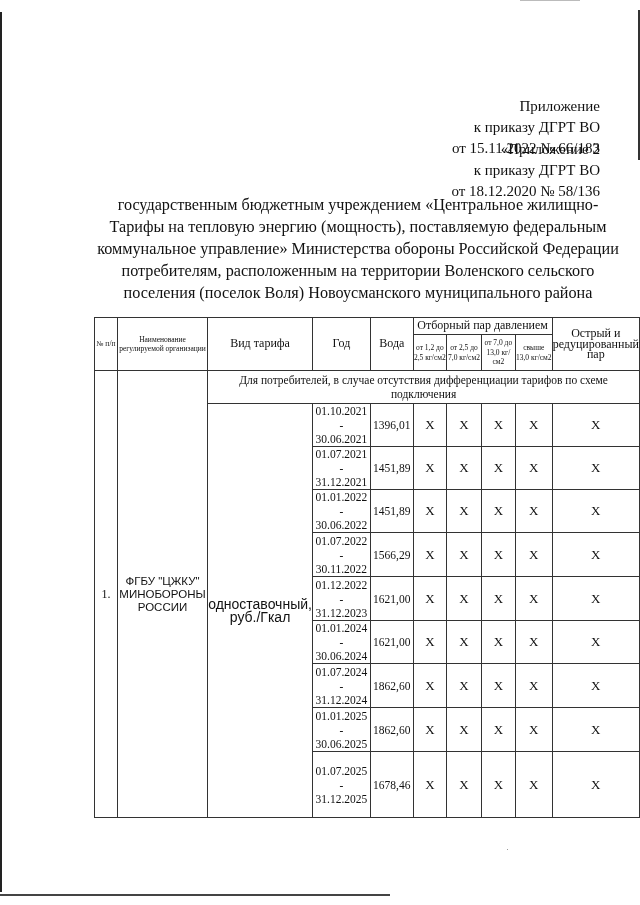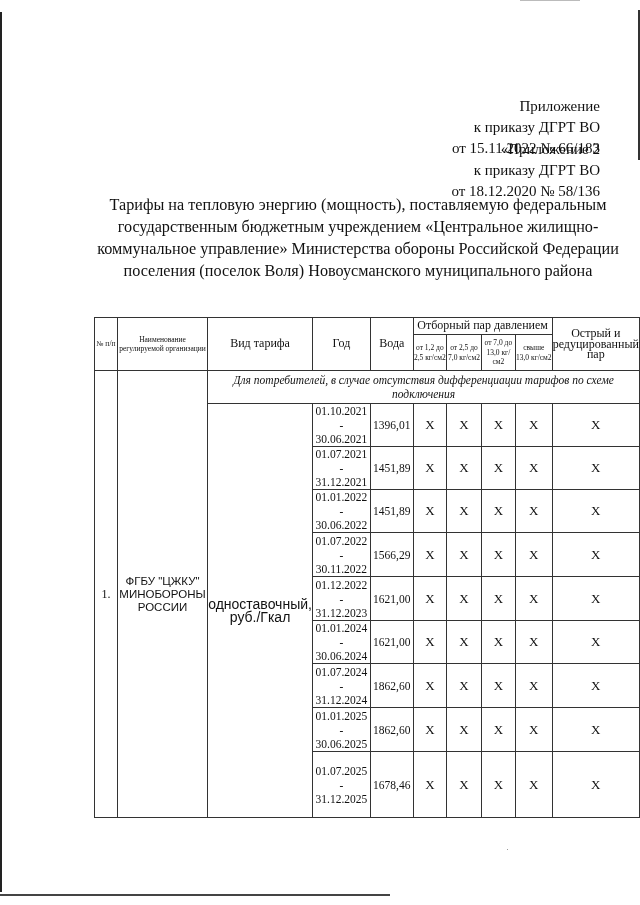--- a/index.html
+++ b/index.html
@@ -9,21 +9,21 @@
   .scan-right { position:absolute; left:638px; top:10px; width:2px; height:150px; background:#333; }
   .scan-top { position:absolute; left:520px; top:0; width:60px; height:1px; background:#bbb; }
   .appendix { position:absolute; right:40px; text-align:right; font-size:15px; line-height:21px; }
   .ap1 { top:54px;margin-top:42px; }
   .ap2 { top:139px; }
   .title { position:absolute; left:94px; width:528px; top:194px; text-align:center; font-size:16.2px; line-height:22px; }
   table { position:absolute; left:94px; top:317px; border-collapse:collapse; table-layout:fixed; }
   td, th { border:1px solid #333; padding:0; text-align:center; vertical-align:middle; font-weight:normal; }
   th { font-size:7.5px; line-height:9.5px; }
   .hdr-big { font-size:12px; }
-  .sub { font-size:11.5px; line-height:14px;font-style:italic; }
+  .sub { font-size:11.5px; line-height:14px; }
   .date { font-size:11.5px; line-height:14px; }
   .val { font-size:11.5px; }
   .x { font-size:13px; }
   .org { font-size:11.5px; line-height:13px; font-family:"Liberation Sans", sans-serif; }
   .num { font-size:12px; }
   .kind { font-size:14px; line-height:13px; font-family:"Liberation Sans", sans-serif; }
   .mark { position:absolute; left:507px; top:849px; width:1px; height:1px; background:#999; }
 </style>
 </head>
 <body>
@@ -40,23 +40,24 @@
   <div>от 15.11.2022 № 66/183</div>
 </div>
 
 <div class="appendix ap2">
   <div>«Приложение 2</div>
   <div>к приказу ДГРТ ВО</div>
   <div>от 18.12.2020 № 58/136</div>
 </div>
 
 <div class="title">
+  <div>государственным бюджетным учреждением «Центральное жилищно-</div>
   <div>Тарифы на тепловую энергию (мощность), поставляемую федеральным</div>
-  <div>государственным бюджетным учреждением «Центральное жилищно-</div>
   <div>коммунальное управление» Министерства обороны Российской Федерации</div>
+  <div>потребителям, расположенным на территории Воленского сельского</div>
   <div>поселения (поселок Воля) Новоусманского муниципального района</div>
 </div>
 
 <table>
   <colgroup>
     <col style="width:30px">
       <col style="width:92px">
       <col style="width:61px">
       <col style="width:61px">
       <col style="width:45px">

